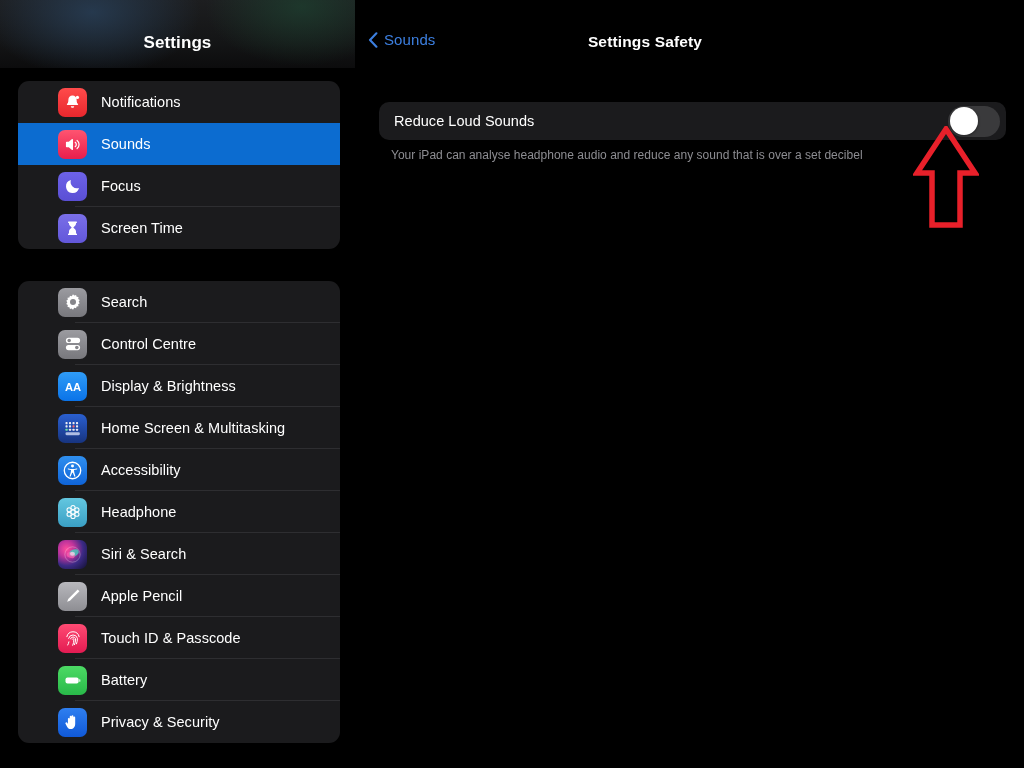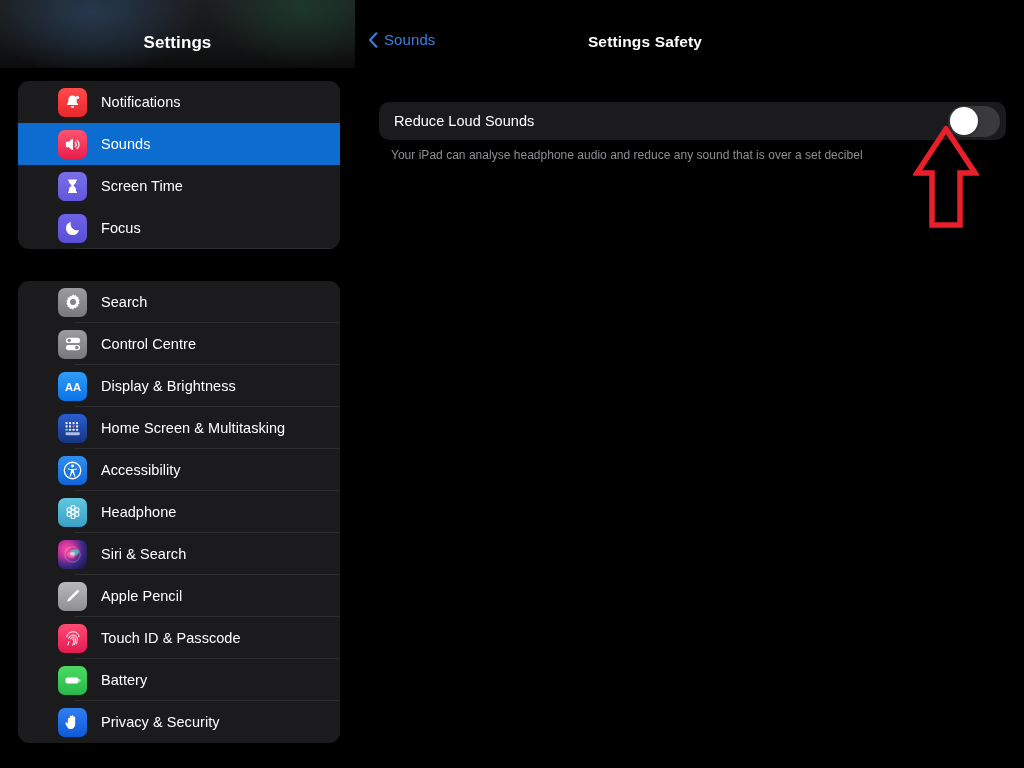--- a/index.html
+++ b/index.html
@@ -132,38 +132,38 @@
         <div class="row selected">
           <span class="icn" style="background: linear-gradient(rgb(255, 84, 112), rgb(232, 30, 77));">
             <svg viewBox="0 0 24 24" width="19" height="19">
               <path fill="white" d="M11.4 5.2 7.3 8.6H4.6c-.5 0-.9.4-.9.9v5c0 .5.4.9.9.9h2.7l4.1 3.4c.5.4 1.2.1 1.2-.5V5.7c0-.6-.7-.9-1.2-.5z"></path>
               <path fill="none" stroke="white" stroke-width="1.5" stroke-linecap="round" d="M15.4 9.2c.9.8 1.4 1.8 1.4 2.8s-.5 2-1.4 2.8"></path>
               <path fill="none" stroke="white" stroke-width="1.5" stroke-linecap="round" d="M17.8 6.9c1.6 1.3 2.5 3.1 2.5 5.1s-.9 3.8-2.5 5.1"></path>
             </svg>
           </span>
           <span class="label">Sounds</span>
         </div>
+        <div class="row">
+          <span class="icn" style="background: linear-gradient(rgb(109, 98, 232), rgb(90, 79, 212));">
+            <svg viewBox="0 0 24 24" width="18" height="18">
+              <path fill="white" d="M20 14.6A8.6 8.6 0 0 1 9.2 3.9 8.8 8.8 0 1 0 20 14.6z"></path>
+            </svg>
+          </span>
+          <span class="label">Focus</span>
+          <span class="sep"></span>
+        </div>
         <div class="row nosep">
           <span class="icn" style="background: linear-gradient(rgb(122, 111, 232), rgb(98, 87, 218));">
             <svg viewBox="0 0 24 24" width="17" height="17">
               <path fill="white" d="M7 3h10v1.6c0 2.6-1.6 4-3.3 5.2-.6.4-.6 1 0 1.4C15.4 12.4 17 13.8 17 16.4V20H7v-3.6c0-2.6 1.6-4 3.3-5.2.6-.4.6-1 0-1.4C8.6 8.6 7 7.2 7 4.6V3z"></path>
               <rect x="5.6" y="2" width="12.8" height="2.1" rx="1" fill="white"></rect>
               <rect x="5.6" y="19.2" width="12.8" height="2.1" rx="1" fill="white"></rect>
             </svg>
           </span>
           <span class="label">Screen Time</span>
-        </div>
-        <div class="row">
-          <span class="icn" style="background: linear-gradient(rgb(109, 98, 232), rgb(90, 79, 212));">
-            <svg viewBox="0 0 24 24" width="18" height="18">
-              <path fill="white" d="M20 14.6A8.6 8.6 0 0 1 9.2 3.9 8.8 8.8 0 1 0 20 14.6z"></path>
-            </svg>
-          </span>
-          <span class="label">Focus</span>
-          <span class="sep"></span>
         </div>
       </div>
     <div class="group" id="group-2">
         <div class="row">
           <span class="icn" style="background: linear-gradient(rgb(155, 155, 160), rgb(120, 120, 125));">
             <svg viewBox="0 0 24 24" width="20" height="20">
               <path fill="white" d="M12 2.6l1.5 1.7 2.2-.7.6 2.2 2.3.3-.4 2.3 1.9 1.3-1.3 1.9 1.3 1.9-1.9 1.3.4 2.3-2.3.3-.6 2.2-2.2-.7L12 21.4l-1.5-1.7-2.2.7-.6-2.2-2.3-.3.4-2.3-1.9-1.3 1.3-1.9-1.3-1.9 1.9-1.3-.4-2.3 2.3-.3.6-2.2 2.2.7L12 2.6z"></path>
               <circle cx="12" cy="12" r="3.6" fill="#86868b"></circle>
             </svg>
           </span>

